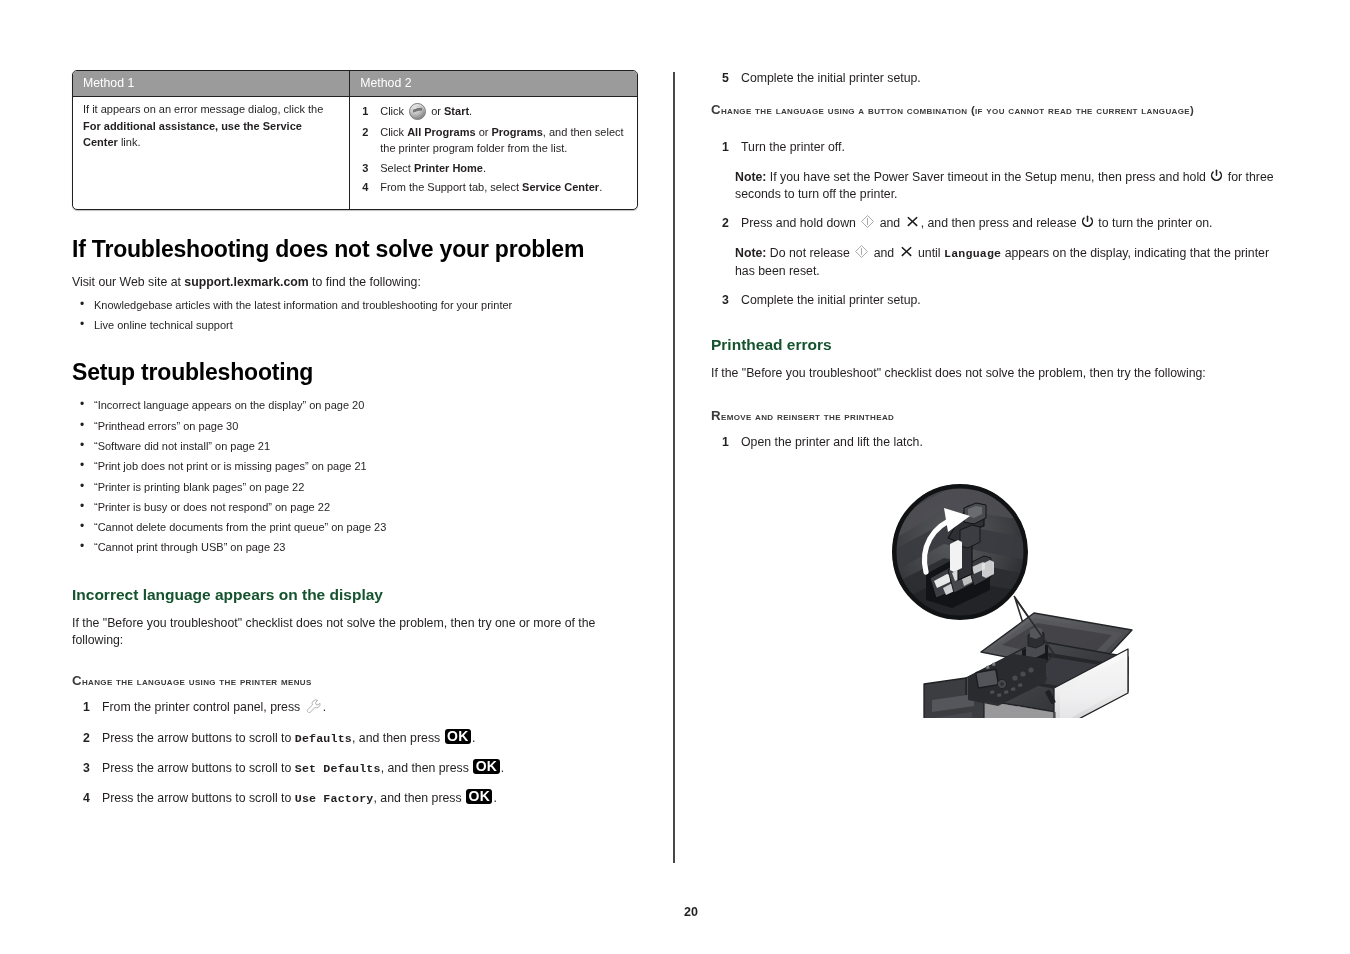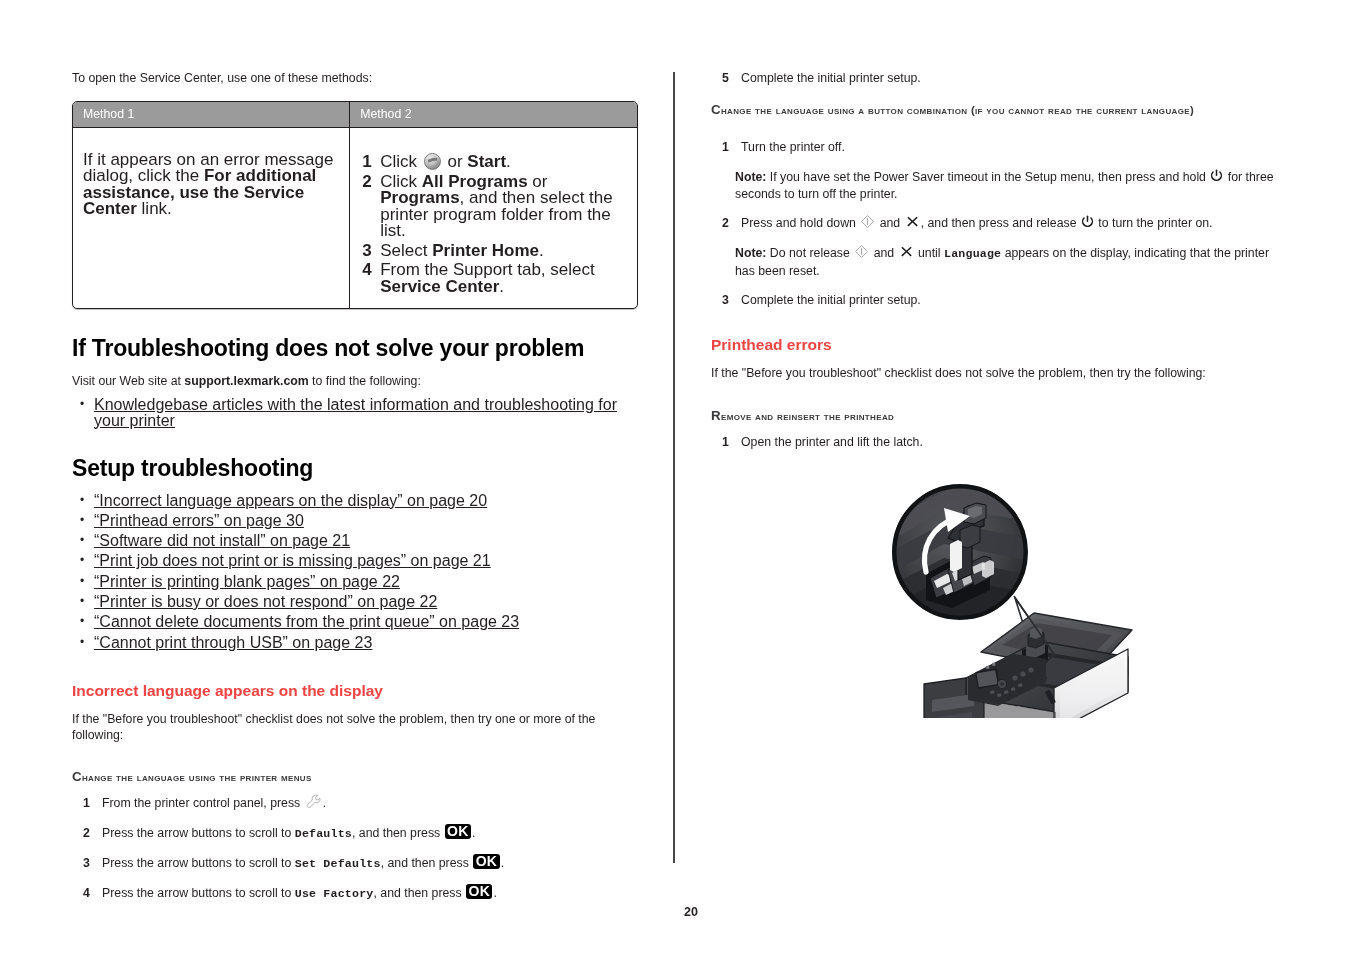--- a/index.html
+++ b/index.html
@@ -62,21 +62,21 @@
     letter-spacing: -0.2px;
     margin: 0 0 11px 0;
     line-height: 27px;
     color: #000;
   }
   h2.h-minor {
     font-size: 15.5px;
     font-weight: bold;
     margin: 0 0 10px 0;
     line-height: 20px;
-    color: #ef4444;
+    color: #14532d;
   }
   .h-smallcaps {
     font-size: 11.4px;
     font-weight: bold;
     font-variant: small-caps;
     letter-spacing: 0.35px;
     color: #3a3a3c;
     margin: 0 0 9px 0;
     line-height: 17px;
   }
@@ -84,24 +84,23 @@
 
   
   ul.bullets {
     list-style: none;
     margin: 0;
     padding: 0;
   }
   ul.bullets li {
     position: relative;
     padding-left: 22px;
-    font-size: 16px;
+    font-size: 11px;
     line-height: 16px;
     margin-bottom: 4.3px;
-    text-decoration: underline;
   }
   ul.bullets li::before {
     content: "\2022";
     position: absolute;
     left: 8px;
     top: -1px;
     font-size: 12px;
     color: #231f20;
   }
 
@@ -157,23 +156,23 @@
     text-align: left;
     font-size: 12.3px;
     font-weight: normal;
     padding: 5px 10px 6px 10px;
     border-right: 1px solid #231f20;
     border-bottom: 1px solid #231f20;
   }
   table.methods th:last-child { border-right: none; }
   table.methods td {
     vertical-align: top;
-    padding: 24px 10px 10px 10px;
+    padding: 4px 10px 10px 10px;
     border-right: 1px solid #231f20;
-    font-size: 17px;
+    font-size: 11px;
     line-height: 16.5px;
   }
   table.methods td:last-child { border-right: none; }
   table.methods ol.tsteps {
     list-style: none;
     margin: 2px 0 0 0;
     padding: 0;
   }
   table.methods ol.tsteps > li {
     position: relative;
@@ -279,21 +278,20 @@
 </style>
 </head>
 <body>
 
 <div class="page">
 
   <div class="col-divider"></div>
 
   <div class="col-left">
 
-    <p class="para intro-para">To open the Service Center, use one of these methods:</p>
 
     <div class="tbl-wrap">
       <table class="methods">
         <thead>
           <tr>
             <th style="width:49%">Method 1</th>
             <th style="width:51%">Method 2</th>
           </tr>
         </thead>
         <tbody>
@@ -321,20 +319,21 @@
         </tbody>
       </table>
     </div>
 
     <h1 class="h-major">If Troubleshooting does not solve your problem</h1>
     <p class="para" style="margin-bottom:7px">
       <span>Visit our Web site at </span><b>support.lexmark.com</b><span> to find the following:</span>
     </p>
     <ul class="bullets" style="margin-bottom:26px">
       <li>Knowledgebase articles with the latest information and troubleshooting for your printer</li>
+      <li>Live online technical support</li>
     </ul>
 
     <h1 class="h-major">Setup troubleshooting</h1>
     <ul class="bullets" style="margin-bottom:30px">
       <li>“Incorrect language appears on the display” on page 20</li>
       <li>“Printhead errors” on page 30</li>
       <li>“Software did not install” on page 21</li>
       <li>“Print job does not print or is missing pages” on page 21</li>
       <li>“Printer is printing blank pages” on page 22</li>
       <li>“Printer is busy or does not respond” on page 22</li>

